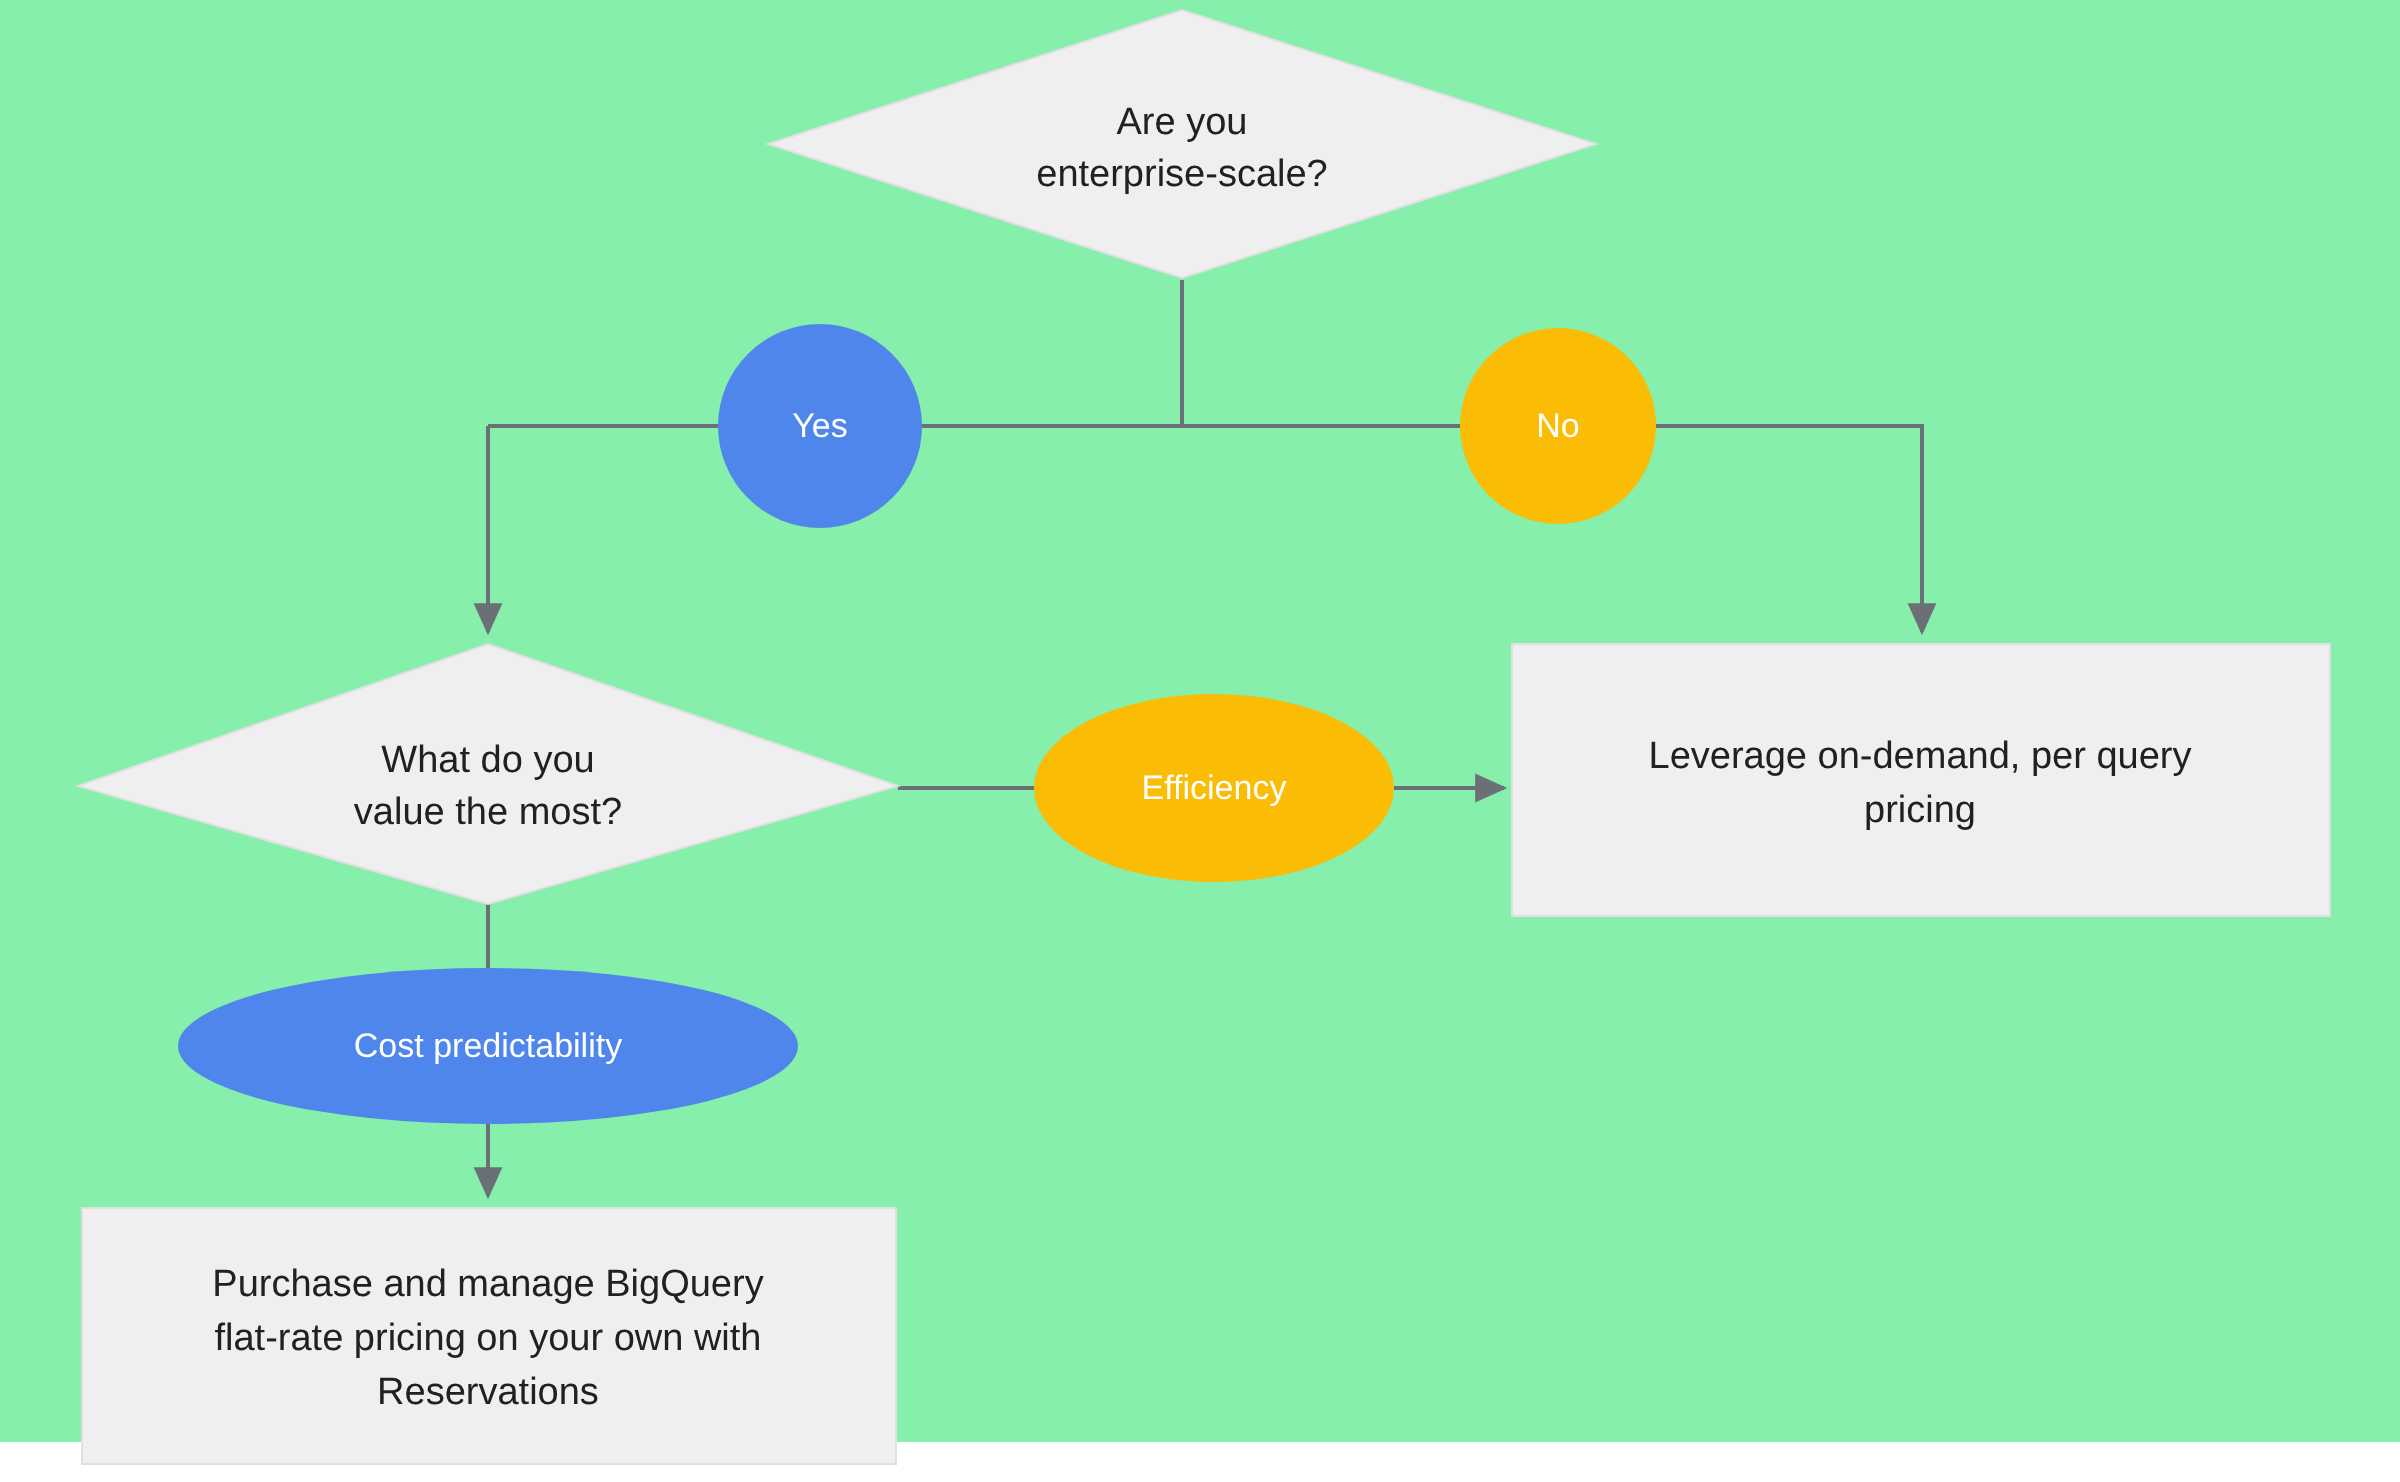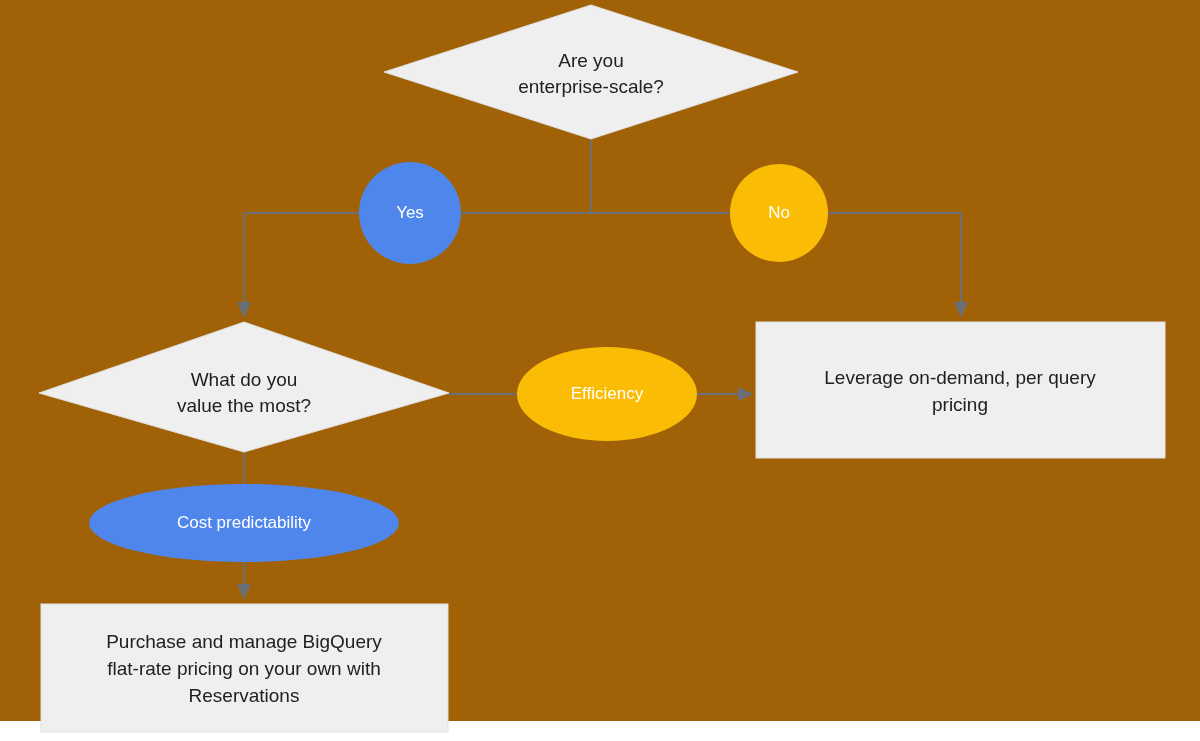--- a/index.html
+++ b/index.html
@@ -10,21 +10,21 @@
   body {
     width: 1200px;
     height: 741px;
     font-family: "Liberation Sans", sans-serif;
     overflow: hidden;
   }
   #flowchart-root {
     position: relative;
     width: 1200px;
     height: 721px;
-    background: #a16207;
+    background: #86efac;
   }
   svg.diagram {
     display: block;
     width: 1200px;
     height: 741px;
   }
   .shape-fill-gray { fill: #efefef; stroke: #e0e0e0; stroke-width: 1; }
   .shape-fill-blue { fill: #4f86ec; stroke: none; }
   .shape-fill-amber { fill: #fbbc05; stroke: none; }
   .connector {

